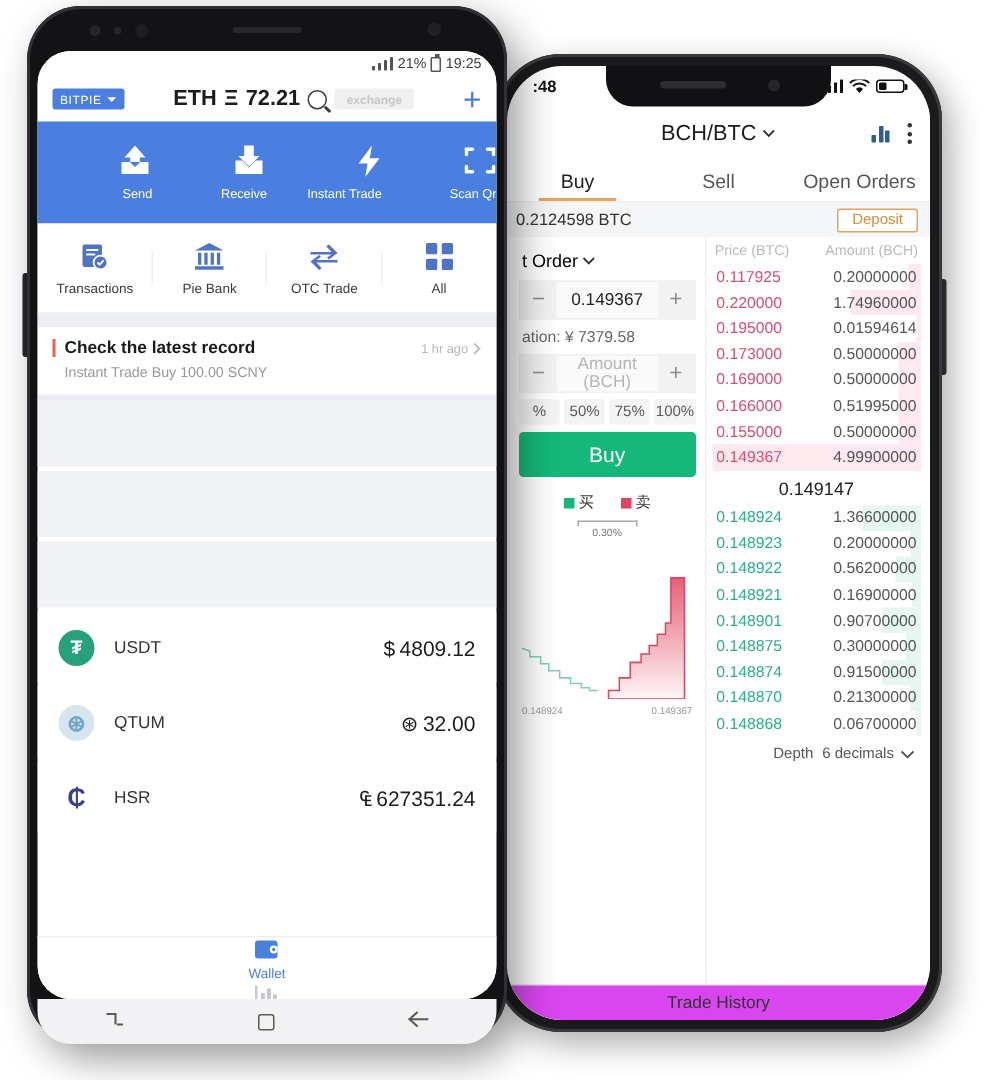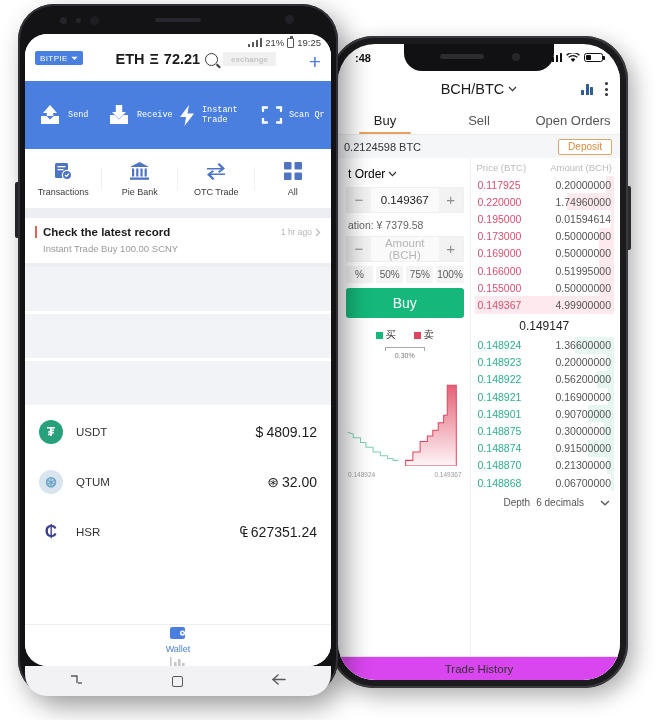--- a/index.html
+++ b/index.html
@@ -103,21 +103,21 @@
   .bk-row{ display:flex; justify-content:space-between; padding:2.6px 3px; position:relative;}
   .bk-row .p{ position:relative; z-index:2;}
   .bk-row .a{ position:relative; z-index:2; color:#555;}
   .bk-row .bar{ position:absolute; right:0; top:0; bottom:0; z-index:1;}
   .ask .p{ color:#d94f6e;} .ask .bar{ background:#fde9ee;}
   .bid .p{ color:#2fae8e;} .bid .bar{ background:#e6f6f1;}
   .bk-row.hl{ background:#fde9ee;}
   .last-price{ text-align:center; font-size:12px; color:#222; padding:5px 0 4px;}
   .depth-sel{ display:flex; align-items:center; justify-content:flex-end; gap:6px;
      font-size:10px; color:#555; padding:6px 4px 0;}
-  .depth-sel .sel{ display:flex; align-items:center; gap:16px;}
+  .depth-sel .sel{ display:flex; align-items:center; gap:4px;}
   .trade-hist{ position:absolute; left:0; right:0; bottom:0; height:24px; background:#d946ef;
      display:flex; align-items:center; justify-content:center; font-size:11.5px; color:#333;
      border-top:1px solid #e8e8e8;}
 
   
   .android{
     position:absolute; left:18px; top:4px; width:320px; height:692px;
     background:#131316; border-radius:36px;
     box-shadow: 0 0 0 2px #303036 inset, 8px 10px 26px rgba(0,0,0,.40);
     z-index:5;
@@ -135,34 +135,34 @@
      width:46px; height:4px; background:#26262c; border-radius:2px;}
   .and-rcam{ position:absolute; top:11px; right:44px; width:9px;height:9px;
      border-radius:50%; background:#202026;}
 
   .and-status{ height:17px; display:flex; align-items:center; justify-content:flex-end;
      gap:3px; padding-right:10px; font-size:9.5px; color:#3b3b3b; background:#fff;}
   .and-status .bars i{ background:#555;}
   .and-batt{ width:7px;height:10px;border:1px solid #555;border-radius:1px;position:relative;}
   .and-batt:before{content:"";position:absolute;top:-2.5px;left:1.5px;width:3px;height:1.5px;background:#555;}
 
-  .and-header{ height:30px; display:flex; align-items:flex-start; padding:0 10px; background:#fff;}
+  .and-header{ height:30px; display:flex; align-items:center; padding:0 10px; background:#fff;}
   .badge{ background:#4a7fe0; color:#fff; font-size:8px; padding:2.5px 5px; border-radius:2px;
      display:flex; align-items:center; gap:3px; letter-spacing:.4px;}
   .and-title{ flex:1; text-align:center; display:flex; align-items:center;
      justify-content:center; gap:5px; font-size:14.5px; font-weight:bold; color:#1c1c1c;}
   .srch{ width:13px;height:13px;border:1.6px solid #3b3b3b;border-radius:50%; position:relative;}
   .srch:after{content:"";position:absolute;right:-4px;bottom:-2.5px;width:5px;height:1.6px;
      background:#3b3b3b;transform:rotate(45deg);}
   .exch-ph{ background:#f0f0f0; color:#c6c6c6; font-size:8px; padding:2.5px 8px; border-radius:2px;}
   .plus-ic{ color:#4a7fe0; font-size:21px; line-height:1; font-weight:300;}
 
   .blue-bar{ background:#4a7fe0; height:68px; display:flex; color:#fff;}
-  .blue-bar .it{ flex:1; display:flex; flex-direction:row; align-items:center;
-     justify-content:center; gap:6px; font-size:8.5px;font-family:Liberation Mono, monospace;}
+  .blue-bar .it{ flex:1; display:flex; flex-direction:column; align-items:flex-end;
+     justify-content:center; gap:6px; font-size:8.5px;}
   .blue-bar .it .gl{ height:22px; display:flex; align-items:center;}
 
   .white-bar{ height:60px; display:flex; background:#fff; border-bottom:1px solid #eef0f5;}
   .white-bar .it{ flex:1; display:flex; flex-direction:column; align-items:center;
      justify-content:center; gap:6px; font-size:9px; color:#3a3a3a; position:relative;}
   .white-bar .it:not(:last-child):after{ content:""; position:absolute; right:0; top:18px;
      bottom:18px; width:1px; background:#f0f0f0;}
   .white-bar .it .gl{ height:20px; display:flex; align-items:center; color:#4f74c4;}
 
   .sep{ height:9px; background:#eceef4;}

